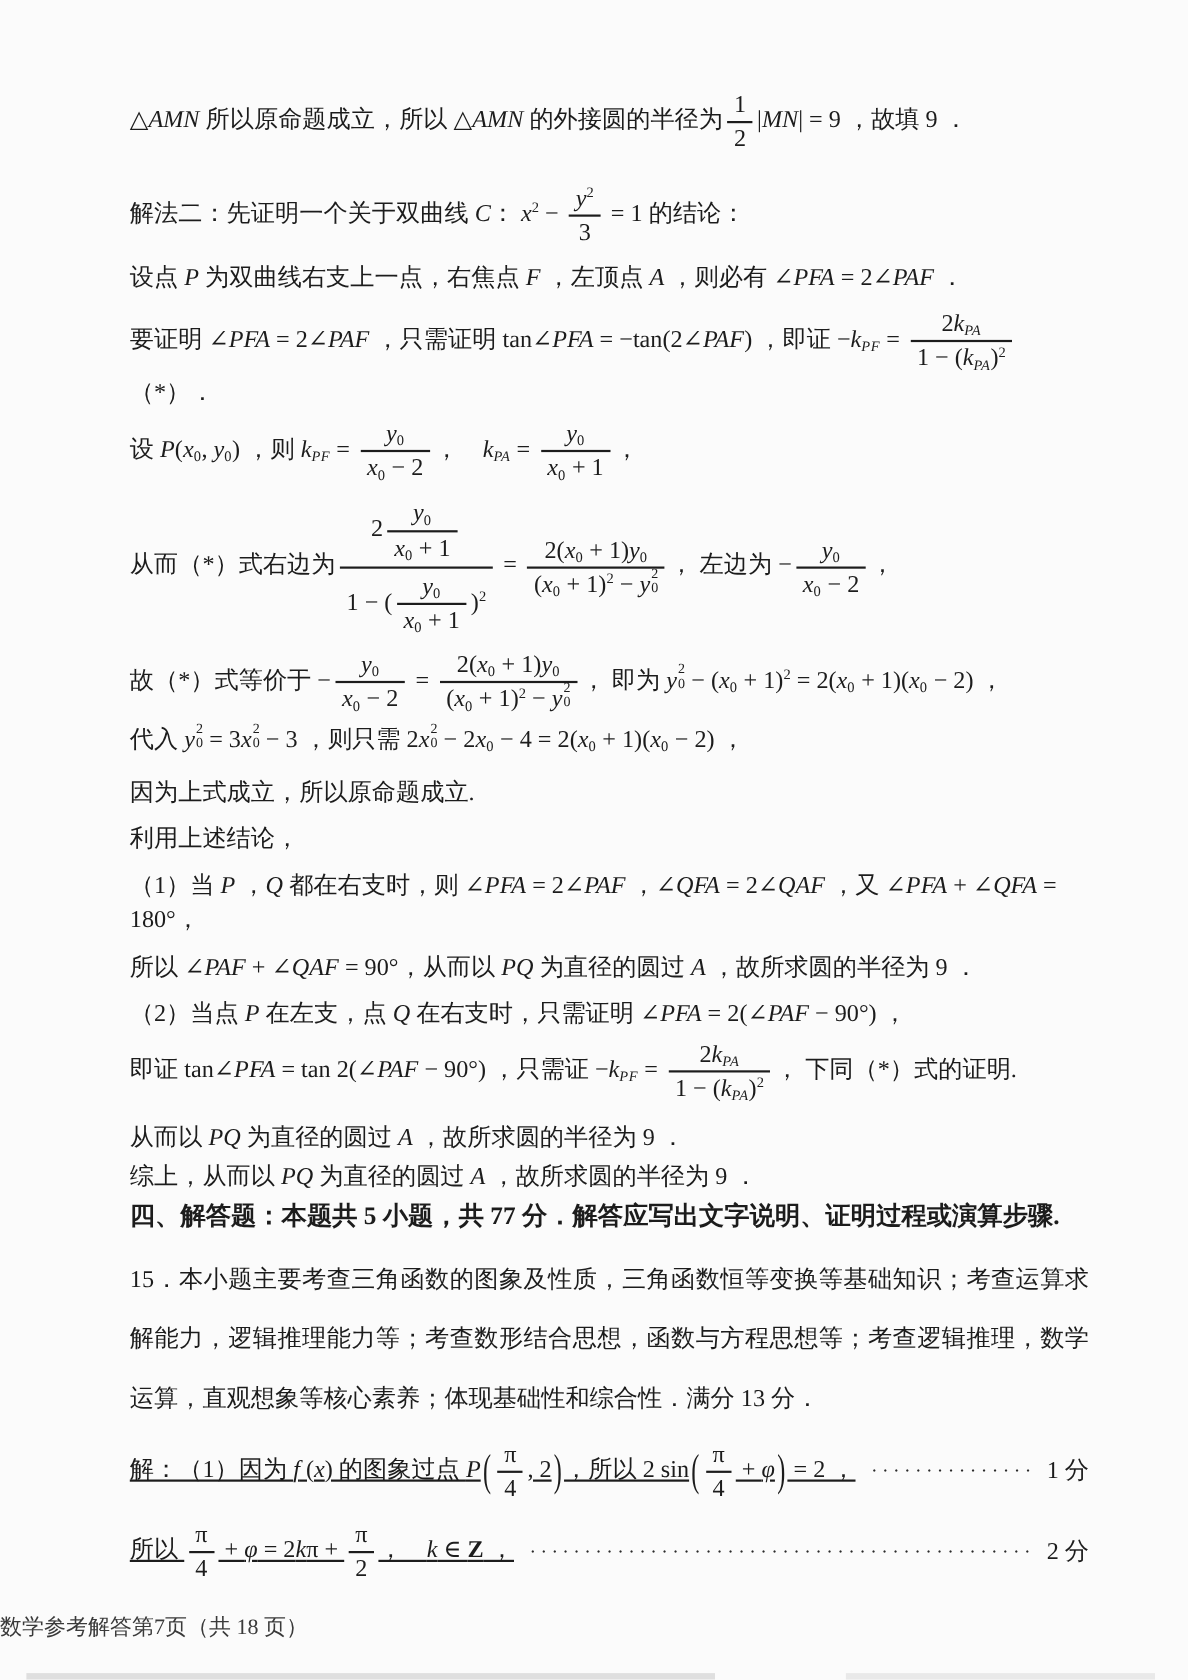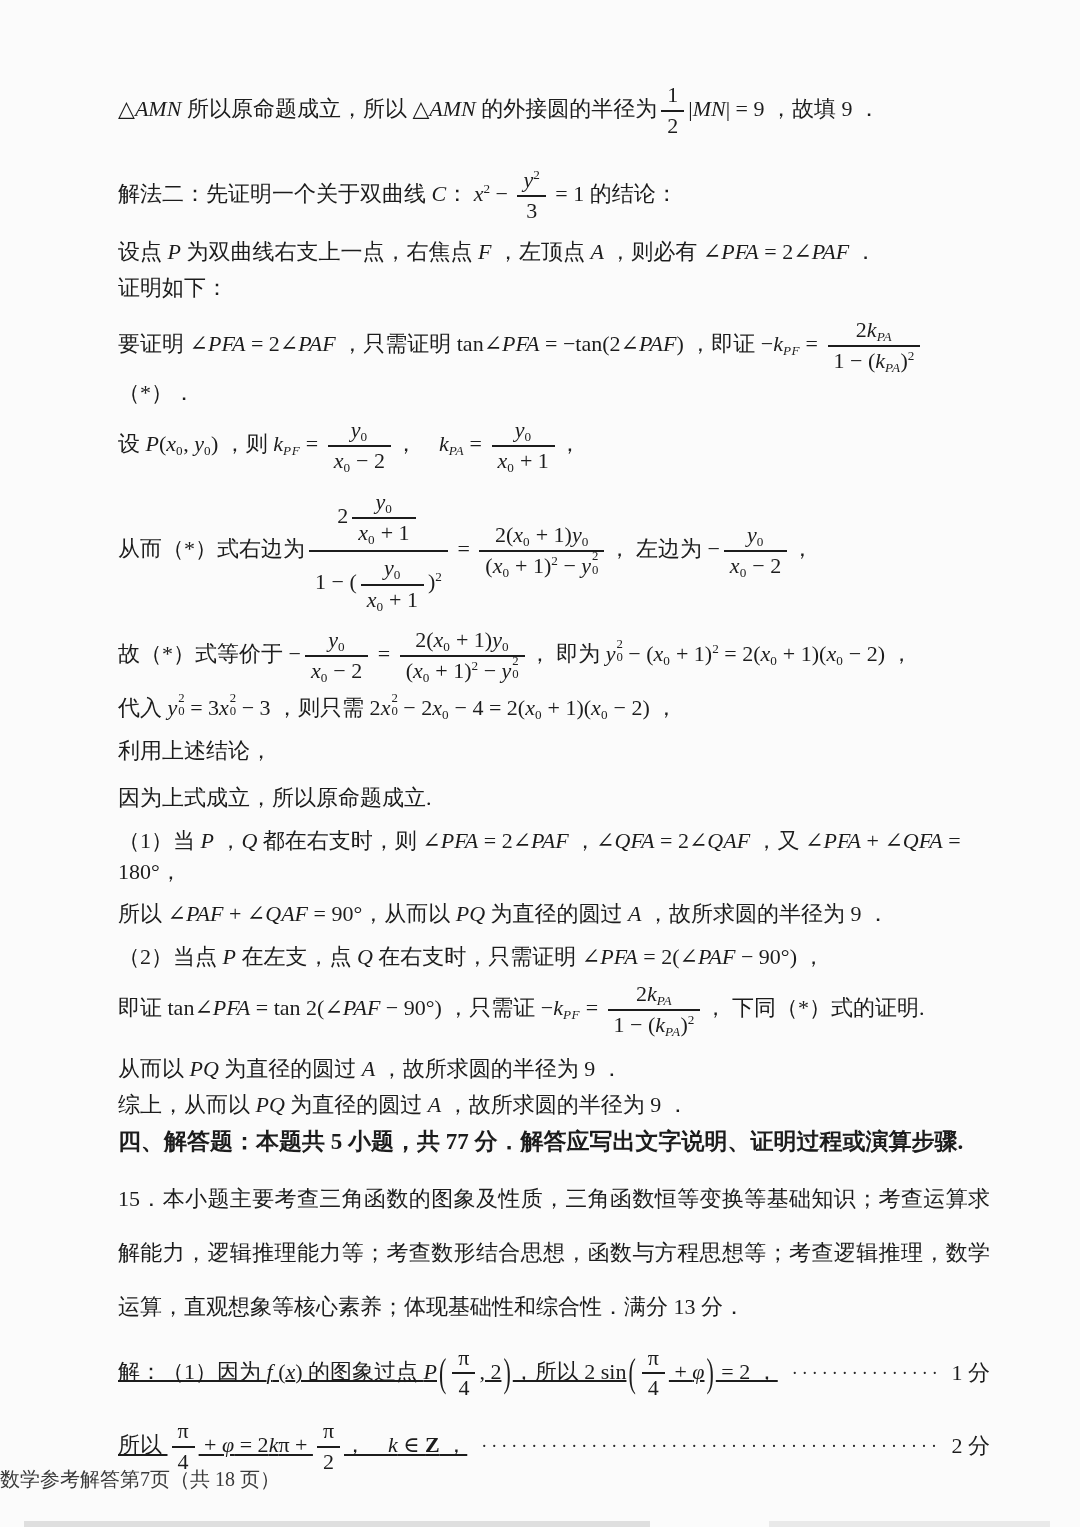--- a/index.html
+++ b/index.html
@@ -103,21 +103,20 @@
 <main data-name="solution-content">
     <div class="line text" data-name="line-fill-answer-9"><span class="tk" data-name="text-run">△</span><span class="it" data-name="math-variable">AMN</span><span class="tk" data-name="text-run"> 所以原命题成立，所以 △</span><span class="it" data-name="math-variable">AMN</span><span class="tk" data-name="text-run"> 的外接圆的半径为</span><span class="frac" data-name="fraction">
         <span class="num" data-name="numerator"><span class="tk" data-name="text-run">1</span></span>
         <span class="den" data-name="denominator"><span class="tk" data-name="text-run">2</span></span>
       </span><span class="tk" data-name="text-run">|</span><span class="it" data-name="math-variable">MN</span><span class="tk" data-name="text-run">| = 9 ，故填 9 ．</span></div>
     <div class="line text" data-name="line-method2-intro"><span class="tk" data-name="text-run">解法二：先证明一个关于双曲线 </span><span class="it" data-name="math-variable">C</span><span class="tk" data-name="text-run">： </span><span class="it" data-name="math-variable">x</span><span class="sp" data-name="superscript">2</span><span class="tk" data-name="text-run"> − </span><span class="frac" data-name="fraction">
         <span class="num" data-name="numerator"><span class="it" data-name="math-variable">y</span><span class="sp" data-name="superscript">2</span></span>
         <span class="den" data-name="denominator"><span class="tk" data-name="text-run">3</span></span>
       </span><span class="tk" data-name="text-run"> = 1 的结论：</span></div>
     <div class="line text" data-name="line-setup-P"><span class="tk" data-name="text-run">设点 </span><span class="it" data-name="math-variable">P</span><span class="tk" data-name="text-run"> 为双曲线右支上一点，右焦点 </span><span class="it" data-name="math-variable">F</span><span class="tk" data-name="text-run"> ，左顶点 </span><span class="it" data-name="math-variable">A</span><span class="tk" data-name="text-run"> ，则必有 ∠</span><span class="it" data-name="math-variable">PFA</span><span class="tk" data-name="text-run"> = 2∠</span><span class="it" data-name="math-variable">PAF</span><span class="tk" data-name="text-run"> ．</span></div>
-    <div class="line text" data-name="line-proof-follows"><span class="tk" data-name="text-run">证明如下：</span></div>
     <div class="line text" data-name="line-need-to-prove"><span class="tk" data-name="text-run">要证明 ∠</span><span class="it" data-name="math-variable">PFA</span><span class="tk" data-name="text-run"> = 2∠</span><span class="it" data-name="math-variable">PAF</span><span class="tk" data-name="text-run"> ，只需证明 tan∠</span><span class="it" data-name="math-variable">PFA</span><span class="tk" data-name="text-run"> = −tan(2∠</span><span class="it" data-name="math-variable">PAF</span><span class="tk" data-name="text-run">) ，即证 −</span><span class="it" data-name="math-variable">k</span><span class="sb it" data-name="subscript">PF</span><span class="tk" data-name="text-run"> = </span><span class="frac" data-name="fraction">
         <span class="num" data-name="numerator"><span class="tk" data-name="text-run">2</span><span class="it" data-name="math-variable">k</span><span class="sb it" data-name="subscript">PA</span></span>
         <span class="den" data-name="denominator"><span class="tk" data-name="text-run">1 − (</span><span class="it" data-name="math-variable">k</span><span class="sb it" data-name="subscript">PA</span><span class="tk" data-name="text-run">)</span><span class="sp" data-name="superscript">2</span></span>
       </span><span class="tk" data-name="text-run">（*）．</span></div>
     <div class="line text" data-name="line-slopes"><span class="tk" data-name="text-run">设 </span><span class="it" data-name="math-variable">P</span><span class="tk" data-name="text-run">(</span><span class="it" data-name="math-variable">x</span><span class="sb" data-name="subscript">0</span><span class="tk" data-name="text-run">, </span><span class="it" data-name="math-variable">y</span><span class="sb" data-name="subscript">0</span><span class="tk" data-name="text-run">) ，则 </span><span class="it" data-name="math-variable">k</span><span class="sb it" data-name="subscript">PF</span><span class="tk" data-name="text-run"> = </span><span class="frac" data-name="fraction">
         <span class="num" data-name="numerator"><span class="it" data-name="math-variable">y</span><span class="sb" data-name="subscript">0</span></span>
         <span class="den" data-name="denominator"><span class="it" data-name="math-variable">x</span><span class="sb" data-name="subscript">0</span><span class="tk" data-name="text-run"> − 2</span></span>
       </span><span class="tk" data-name="text-run">，　</span><span class="it" data-name="math-variable">k</span><span class="sb it" data-name="subscript">PA</span><span class="tk" data-name="text-run"> = </span><span class="frac" data-name="fraction">
         <span class="num" data-name="numerator"><span class="it" data-name="math-variable">y</span><span class="sb" data-name="subscript">0</span></span>
         <span class="den" data-name="denominator"><span class="it" data-name="math-variable">x</span><span class="sb" data-name="subscript">0</span><span class="tk" data-name="text-run"> + 1</span></span>
@@ -175,22 +174,22 @@
           <span data-name="superscript">2</span>
           <span data-name="subscript">0</span>
         </span>
       </span><span class="tk" data-name="text-run"> − 3 ，则只需 2</span><span class="ssw" data-name="sub-sup-stack">
         <span class="it" data-name="math-variable">x</span>
         <span class="stack" data-name="sub-sup">
           <span data-name="superscript">2</span>
           <span data-name="subscript">0</span>
         </span>
       </span><span class="tk" data-name="text-run"> − 2</span><span class="it" data-name="math-variable">x</span><span class="sb" data-name="subscript">0</span><span class="tk" data-name="text-run"> − 4 = 2(</span><span class="it" data-name="math-variable">x</span><span class="sb" data-name="subscript">0</span><span class="tk" data-name="text-run"> + 1)(</span><span class="it" data-name="math-variable">x</span><span class="sb" data-name="subscript">0</span><span class="tk" data-name="text-run"> − 2) ，</span></div>
+    <div class="line text" data-name="line-original-holds"><span class="tk" data-name="text-run">因为上式成立，所以原命题成立.</span></div>
     <div class="line text" data-name="line-use-conclusion"><span class="tk" data-name="text-run">利用上述结论，</span></div>
-    <div class="line text" data-name="line-original-holds"><span class="tk" data-name="text-run">因为上式成立，所以原命题成立.</span></div>
     <div class="line text" data-name="line-case1"><span class="tk" data-name="text-run">（1）当 </span><span class="it" data-name="math-variable">P</span><span class="tk" data-name="text-run"> ，</span><span class="it" data-name="math-variable">Q</span><span class="tk" data-name="text-run"> 都在右支时，则 ∠</span><span class="it" data-name="math-variable">PFA</span><span class="tk" data-name="text-run"> = 2∠</span><span class="it" data-name="math-variable">PAF</span><span class="tk" data-name="text-run"> ，∠</span><span class="it" data-name="math-variable">QFA</span><span class="tk" data-name="text-run"> = 2∠</span><span class="it" data-name="math-variable">QAF</span><span class="tk" data-name="text-run"> ，又 ∠</span><span class="it" data-name="math-variable">PFA</span><span class="tk" data-name="text-run"> + ∠</span><span class="it" data-name="math-variable">QFA</span><span class="tk" data-name="text-run"> = 180°，</span></div>
     <div class="line text" data-name="line-case1-conclusion"><span class="tk" data-name="text-run">所以 ∠</span><span class="it" data-name="math-variable">PAF</span><span class="tk" data-name="text-run"> + ∠</span><span class="it" data-name="math-variable">QAF</span><span class="tk" data-name="text-run"> = 90°，从而以 </span><span class="it" data-name="math-variable">PQ</span><span class="tk" data-name="text-run"> 为直径的圆过 </span><span class="it" data-name="math-variable">A</span><span class="tk" data-name="text-run"> ，故所求圆的半径为 9 ．</span></div>
     <div class="line text" data-name="line-case2"><span class="tk" data-name="text-run">（2）当点 </span><span class="it" data-name="math-variable">P</span><span class="tk" data-name="text-run"> 在左支，点 </span><span class="it" data-name="math-variable">Q</span><span class="tk" data-name="text-run"> 在右支时，只需证明 ∠</span><span class="it" data-name="math-variable">PFA</span><span class="tk" data-name="text-run"> = 2(∠</span><span class="it" data-name="math-variable">PAF</span><span class="tk" data-name="text-run"> − 90°) ，</span></div>
     <div class="line text" data-name="line-case2-prove"><span class="tk" data-name="text-run">即证 tan∠</span><span class="it" data-name="math-variable">PFA</span><span class="tk" data-name="text-run"> = tan 2(∠</span><span class="it" data-name="math-variable">PAF</span><span class="tk" data-name="text-run"> − 90°) ，只需证 −</span><span class="it" data-name="math-variable">k</span><span class="sb it" data-name="subscript">PF</span><span class="tk" data-name="text-run"> = </span><span class="frac" data-name="fraction">
         <span class="num" data-name="numerator"><span class="tk" data-name="text-run">2</span><span class="it" data-name="math-variable">k</span><span class="sb it" data-name="subscript">PA</span></span>
         <span class="den" data-name="denominator"><span class="tk" data-name="text-run">1 − (</span><span class="it" data-name="math-variable">k</span><span class="sb it" data-name="subscript">PA</span><span class="tk" data-name="text-run">)</span><span class="sp" data-name="superscript">2</span></span>
       </span><span class="tk" data-name="text-run">， 下同（*）式的证明.</span></div>
     <div class="line text" data-name="line-case2-circle"><span class="tk" data-name="text-run">从而以 </span><span class="it" data-name="math-variable">PQ</span><span class="tk" data-name="text-run"> 为直径的圆过 </span><span class="it" data-name="math-variable">A</span><span class="tk" data-name="text-run"> ，故所求圆的半径为 9 ．</span></div>
     <div class="line text" data-name="line-summary"><span class="tk" data-name="text-run">综上，从而以 </span><span class="it" data-name="math-variable">PQ</span><span class="tk" data-name="text-run"> 为直径的圆过 </span><span class="it" data-name="math-variable">A</span><span class="tk" data-name="text-run"> ，故所求圆的半径为 9 ．</span></div>
     <div class="line heading" data-name="line-heading-section4"><span class="tk" data-name="text-run">四、解答题：本题共 5 小题，共 77 分．解答应写出文字说明、证明过程或演算步骤.</span></div>

